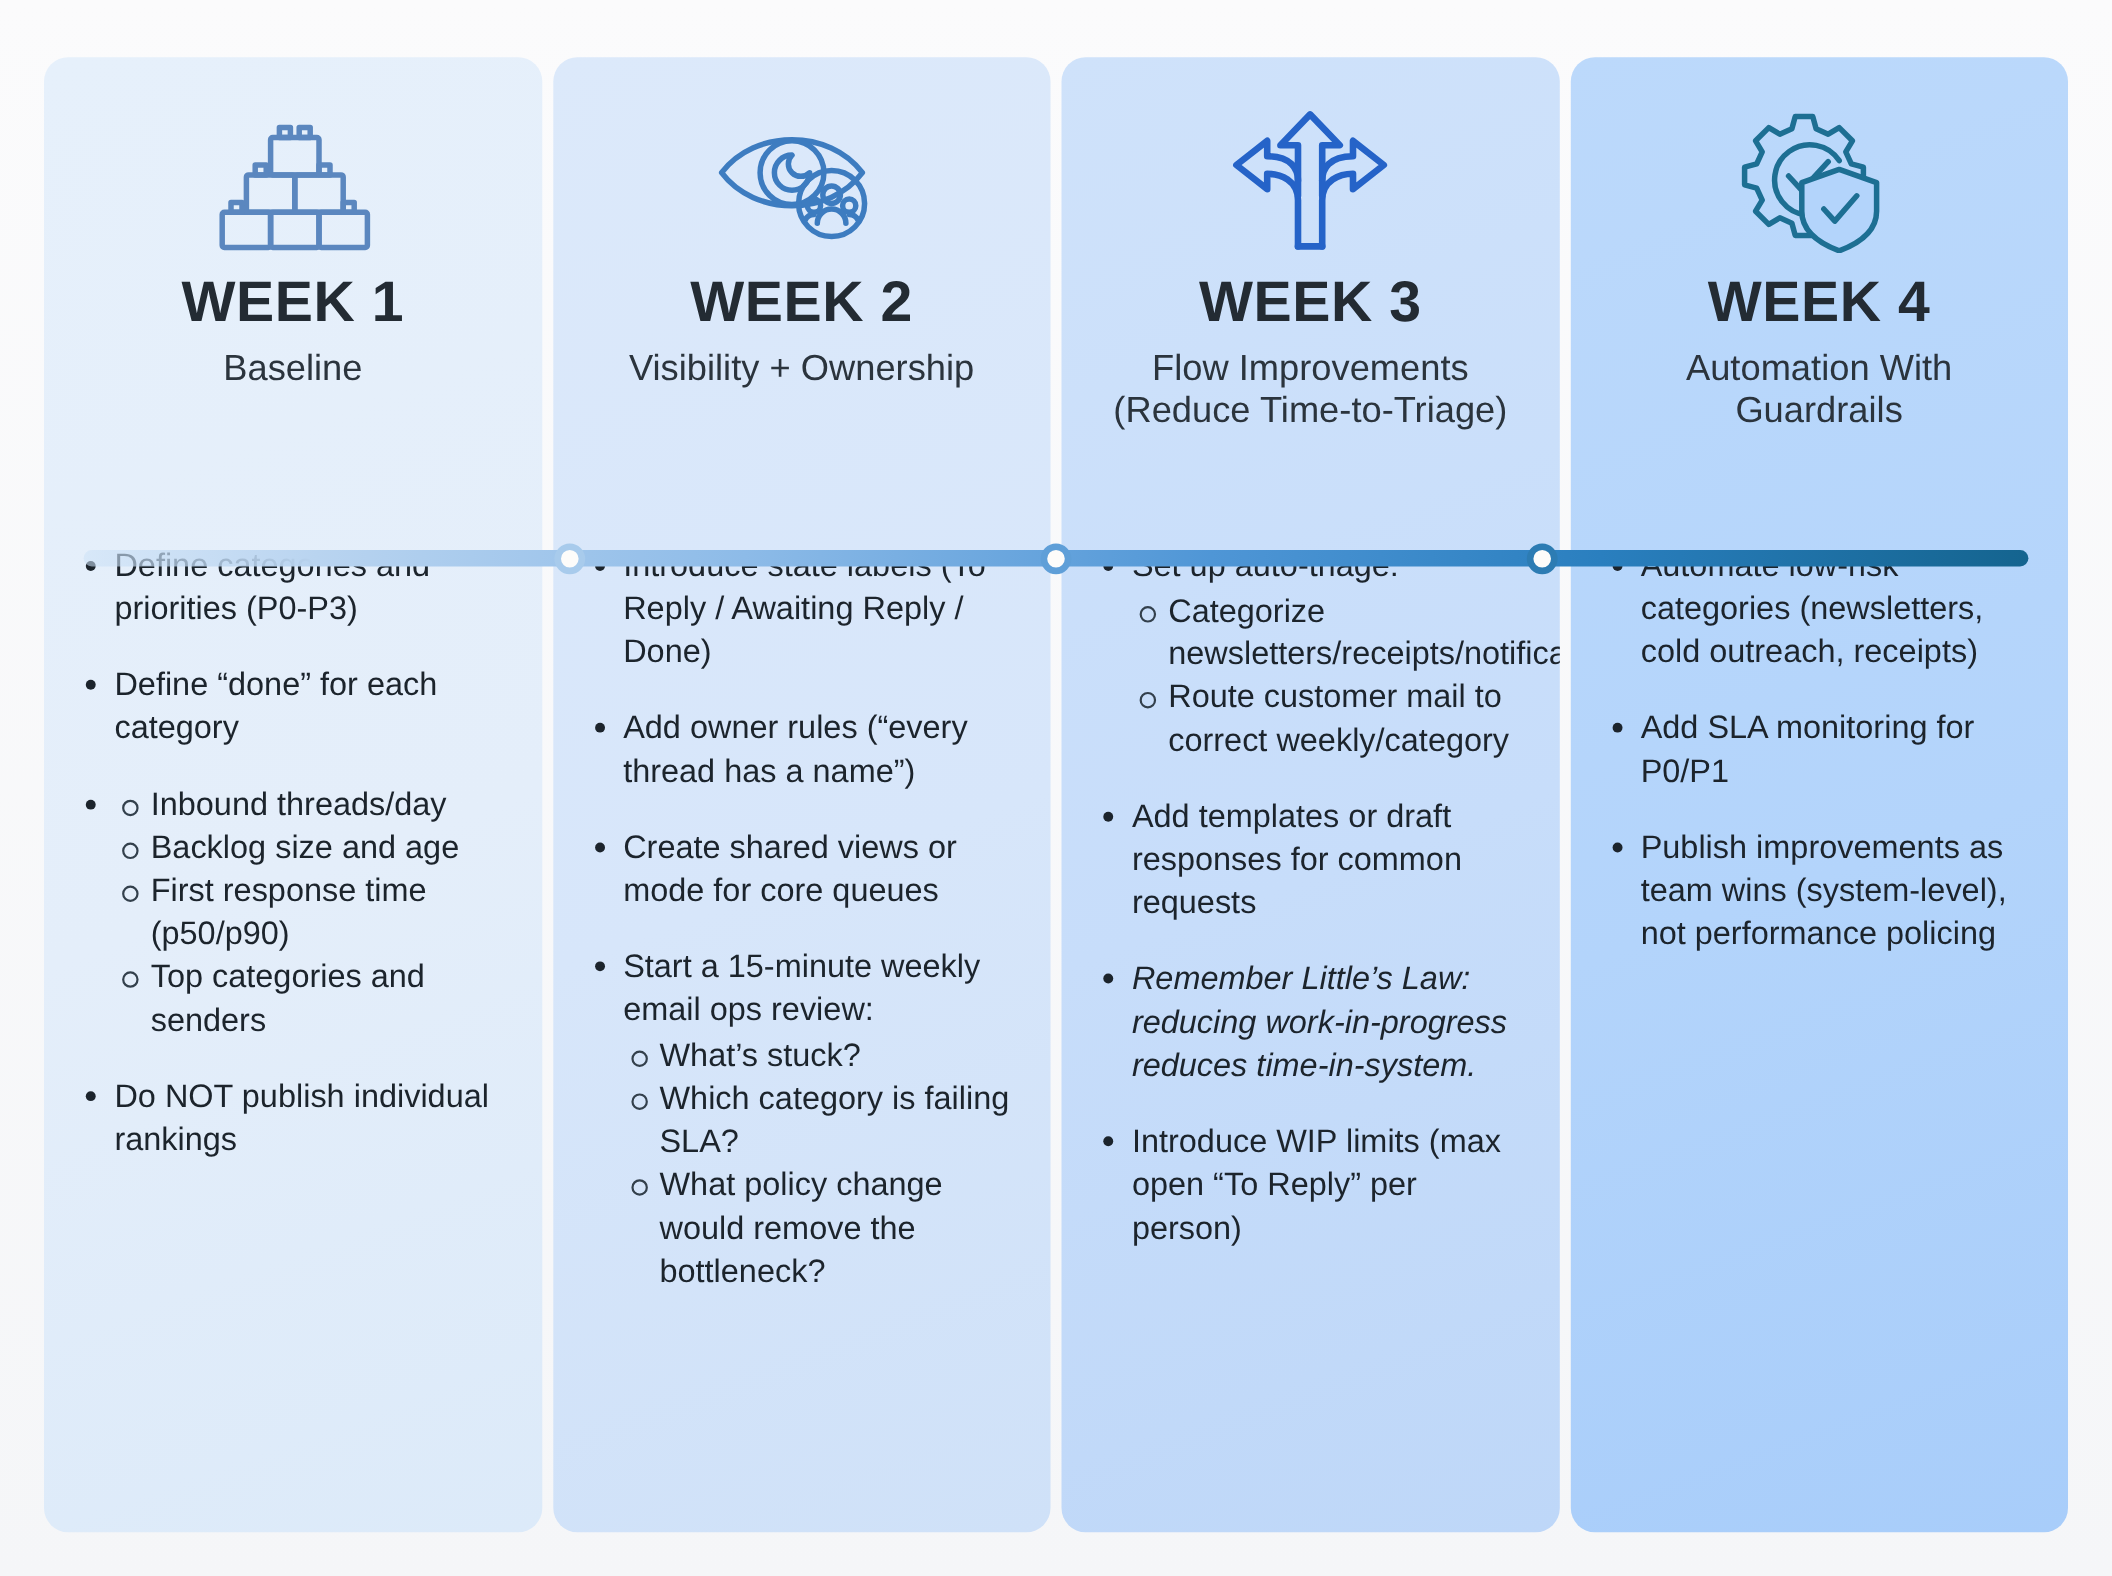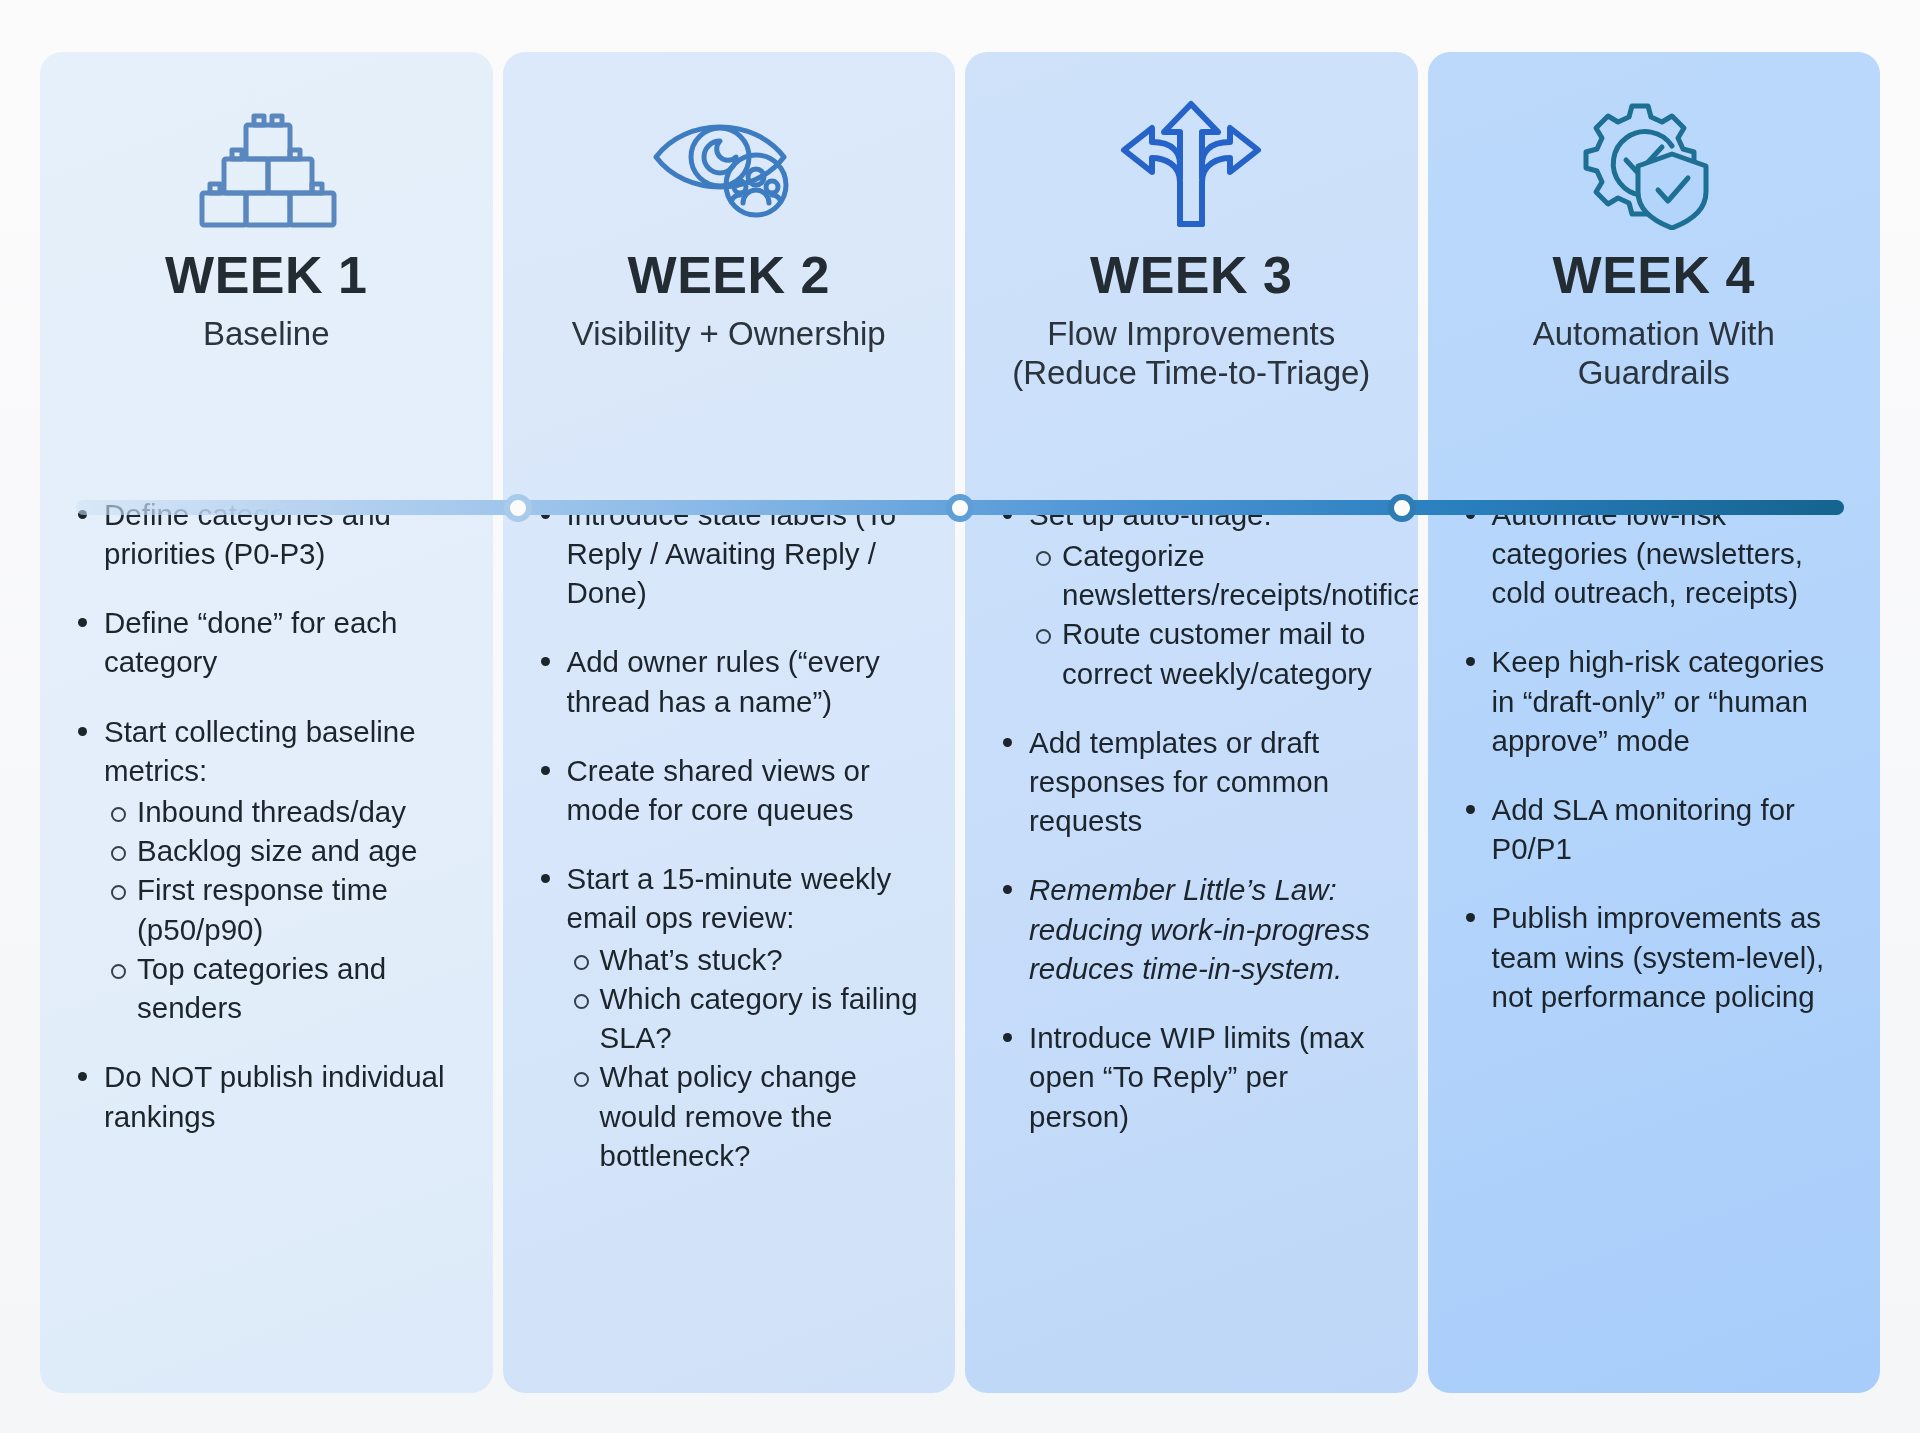--- a/index.html
+++ b/index.html
@@ -154,21 +154,21 @@
         <rect x="24" y="85" width="10" height="9"></rect>
         <rect x="126" y="85" width="10" height="9"></rect>
       </svg>
     </div>
     <div class="week-title">WEEK 1</div>
     <div class="week-sub">Baseline</div>
     <div class="list-area">
       <ul class="bullets">
         <li class="lvl1"><span>Define categories and priorities (P0-P3)</span></li>
         <li class="lvl1"><span>Define “done” for each category</span></li>
-        <li class="lvl1"><span>Start collecting baseline metrics:</span>
+        <li class="lvl1">
           <ul class="sub">
             <li>Inbound threads/day</li>
             <li>Backlog size and age</li>
             <li>First response time (p50/p90)</li>
             <li>Top categories and senders</li>
           </ul>
         </li>
         <li class="lvl1"><span>Do NOT publish individual rankings</span></li>
       </ul>
     </div>
@@ -241,21 +241,20 @@
         <path d="M52 62 l12 13 24 -26"></path>
         <path d="M98 56 l34 12 v26 c0 20 -18 30 -34 36 c-16 -6 -34 -16 -34 -36 v-26 Z" fill="#b3d4fb"></path>
         <path d="M84 92 l10 11 20 -23"></path>
       </svg>
     </div>
     <div class="week-title">WEEK 4</div>
     <div class="week-sub">Automation With Guardrails</div>
     <div class="list-area">
       <ul class="bullets">
         <li class="lvl1"><span>Automate low-risk categories (newsletters, cold outreach, receipts)</span></li>
-        <li class="lvl1"><span>Keep high-risk categories in “draft-only” or “human approve” mode</span></li>
         <li class="lvl1"><span>Add SLA monitoring for P0/P1</span></li>
         <li class="lvl1"><span>Publish improvements as team wins (system-level), not performance policing</span></li>
       </ul>
     </div>
   </div>
 
   <div id="timeline">
     <div class="bar"></div>
     <div class="node n1"></div>
     <div class="node n2"></div>

